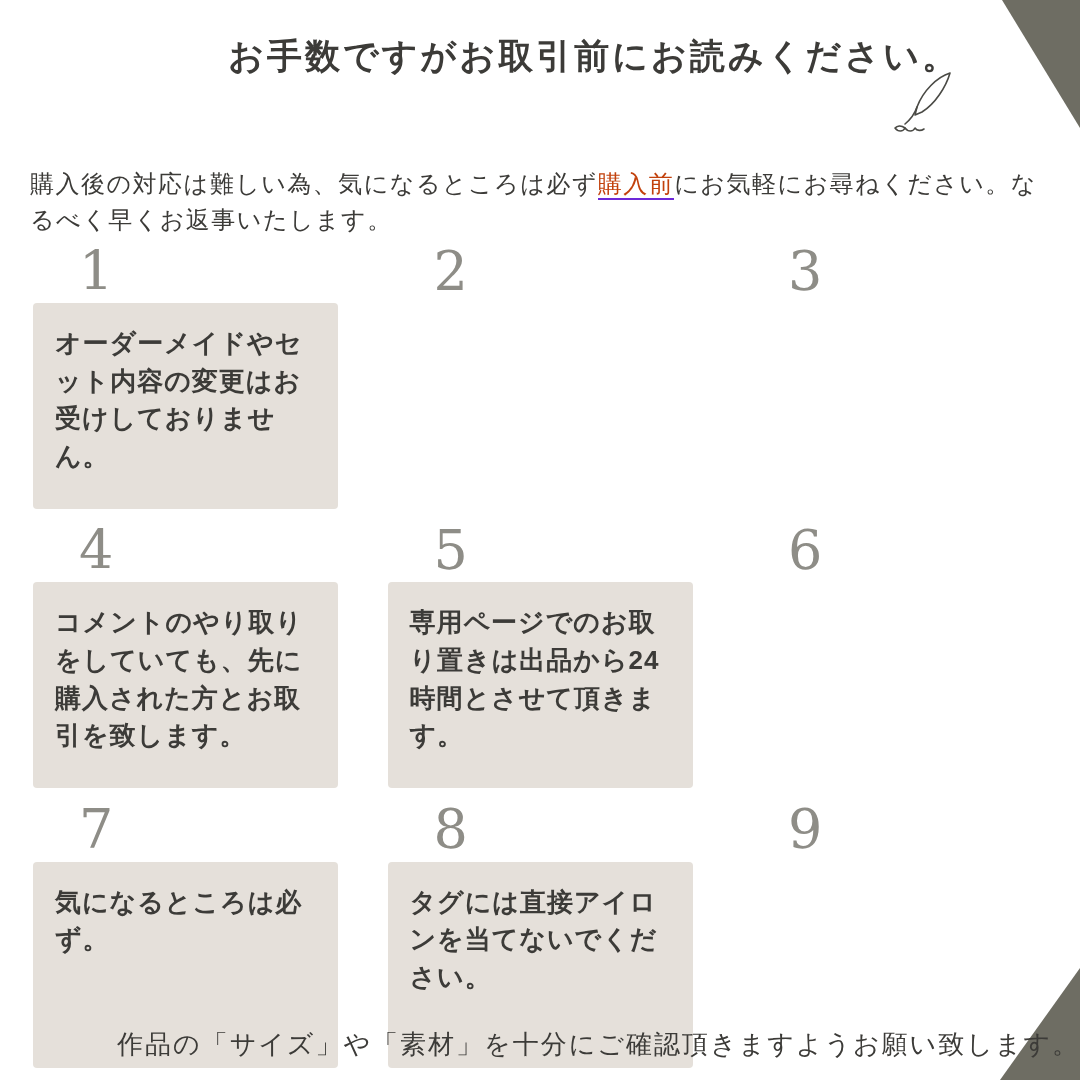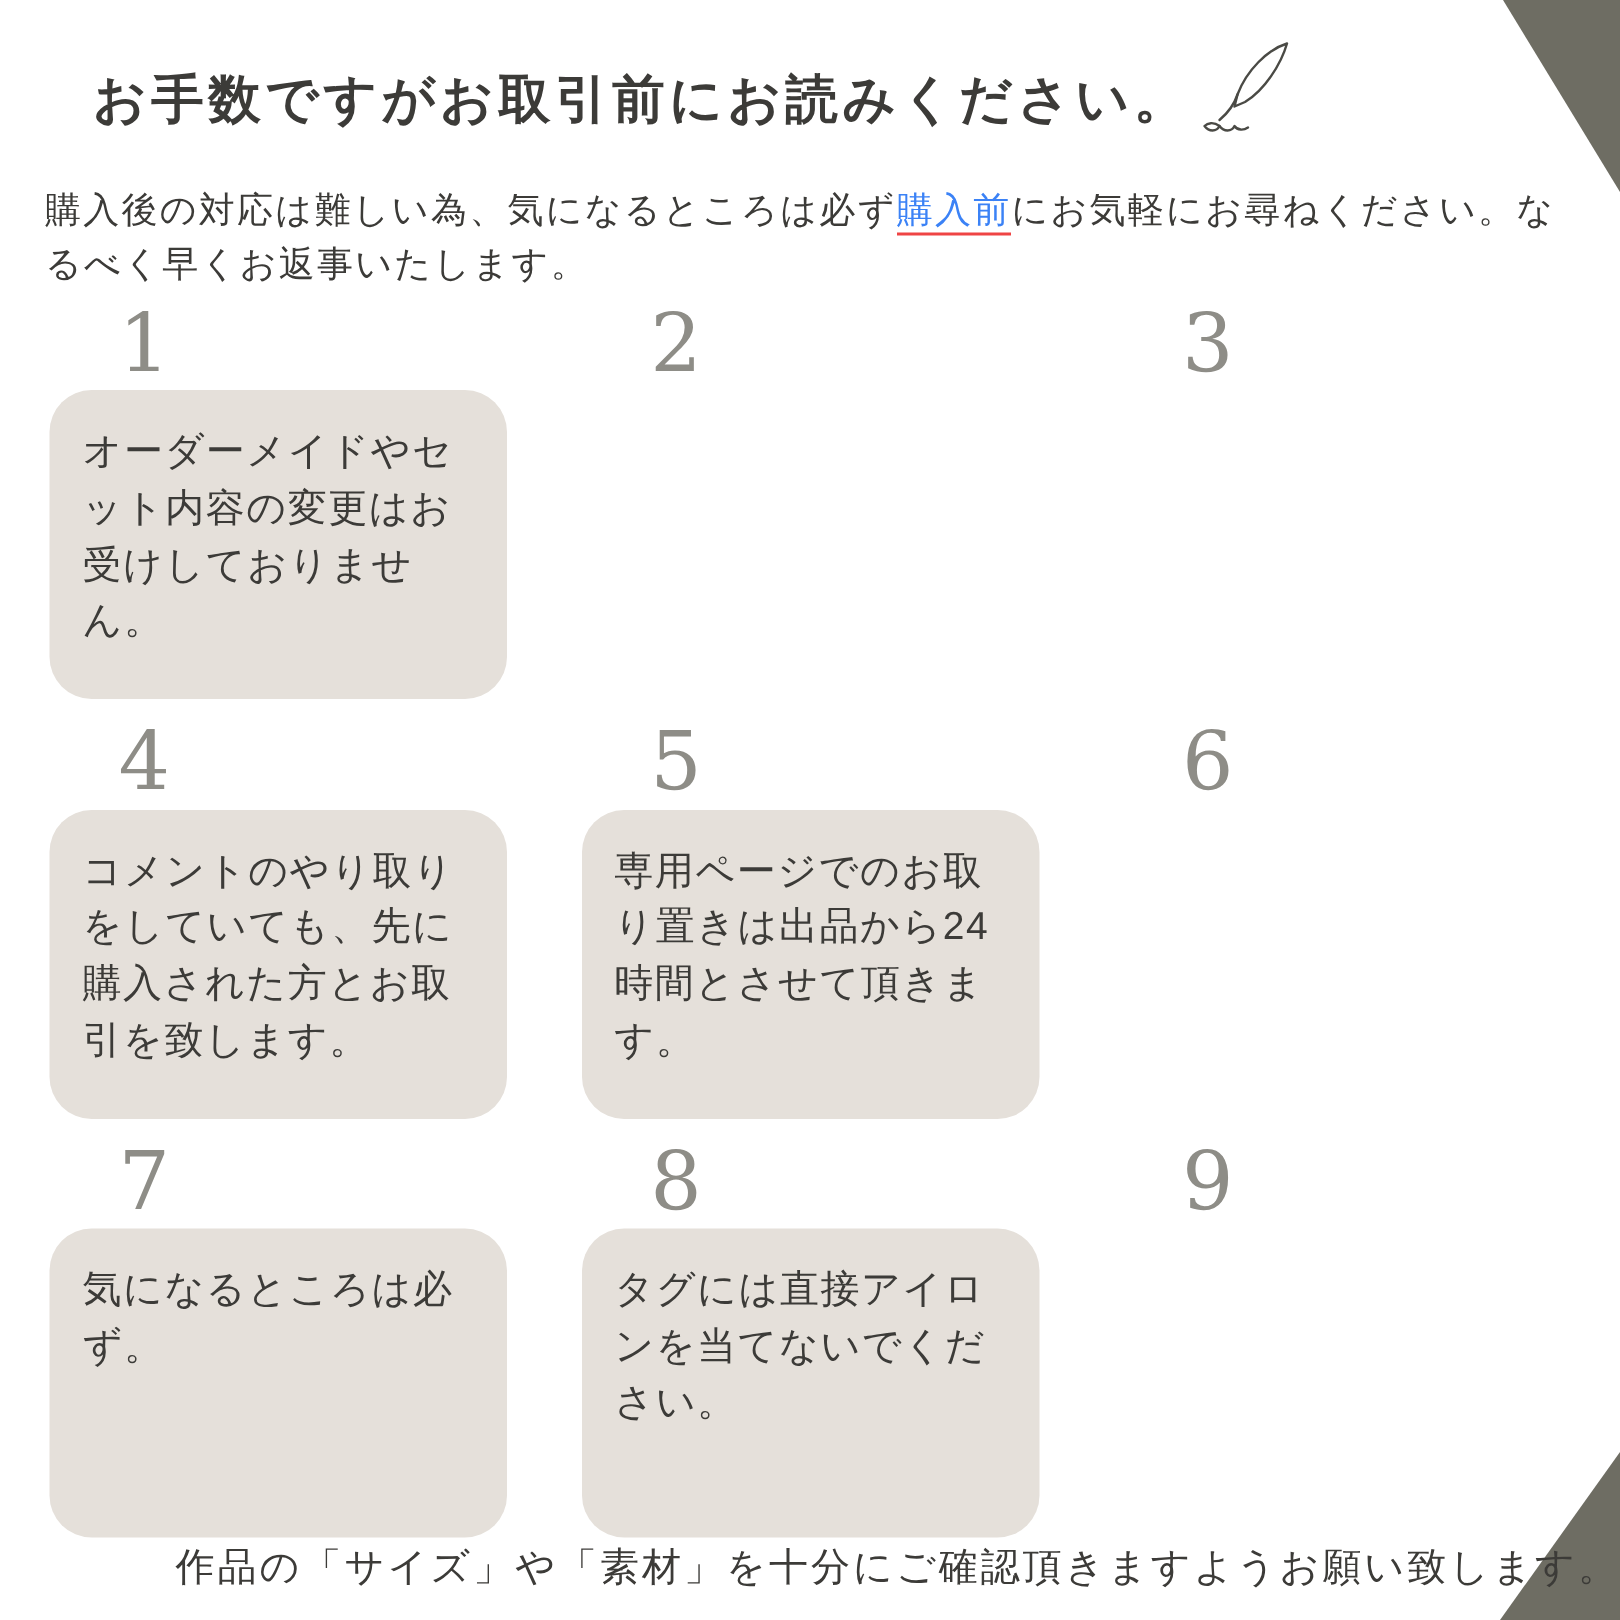--- a/index.html
+++ b/index.html
@@ -23,40 +23,41 @@
   }
   .corner-br {
     position: absolute; bottom: 0; right: 0;
     width: 80px; height: 112px;
     background: #6e6d63;
     clip-path: polygon(100% 0, 100% 100%, 0 100%);
   }
 
   .header {
     display: flex;
-    align-items: center;
+    align-items: flex-end;
     padding: 34px 120px 0 62px;
+    flex-direction: column;
   }
   .title {
     font-size: 35px;
     font-weight: 600;
     letter-spacing: 3px;
     line-height: 1.25;
   }
   .quill { margin-left: 4px; margin-top: -8px; flex: 0 0 auto; }
 
   .intro {
     padding: 24px 28px 0 30px;
     font-size: 24px;
     line-height: 1.5;
     letter-spacing: 1.5px;
   }
   .intro-link {
-    color: #3b82f6;
-    border-bottom: 2px solid #ef4444;
+    color: #c2410c;
+    border-bottom: 2px solid #6d28d9;
     padding-bottom: 1px;
   }
 
   .grid {
     width: 1014px;
     margin: 8px auto 0;
     display: grid;
     grid-template-columns: repeat(3, 305px);
     justify-content: space-between;
     row-gap: 16px;
@@ -66,26 +67,27 @@
     font-family: "DejaVu Serif", serif;
     font-size: 54px;
     line-height: 0.95;
     color: #8e8d87;
     padding-left: 46px;
   }
   .card {
     margin-top: 6px;
     height: 206px;
     background: #e5e0da;
-    border-radius: 28px;
+    border-radius: 4px;
     padding: 22px 22px;
     font-size: 26px;
     line-height: 1.45;
     letter-spacing: 1px;
     color: #3c3b38;
+    font-weight: bold;
   }
 
   .footer {
     position: absolute;
     bottom: 18px;
     left: 0;
     width: 100%;
     text-align: right;
     font-size: 26px;
     letter-spacing: 2px;

